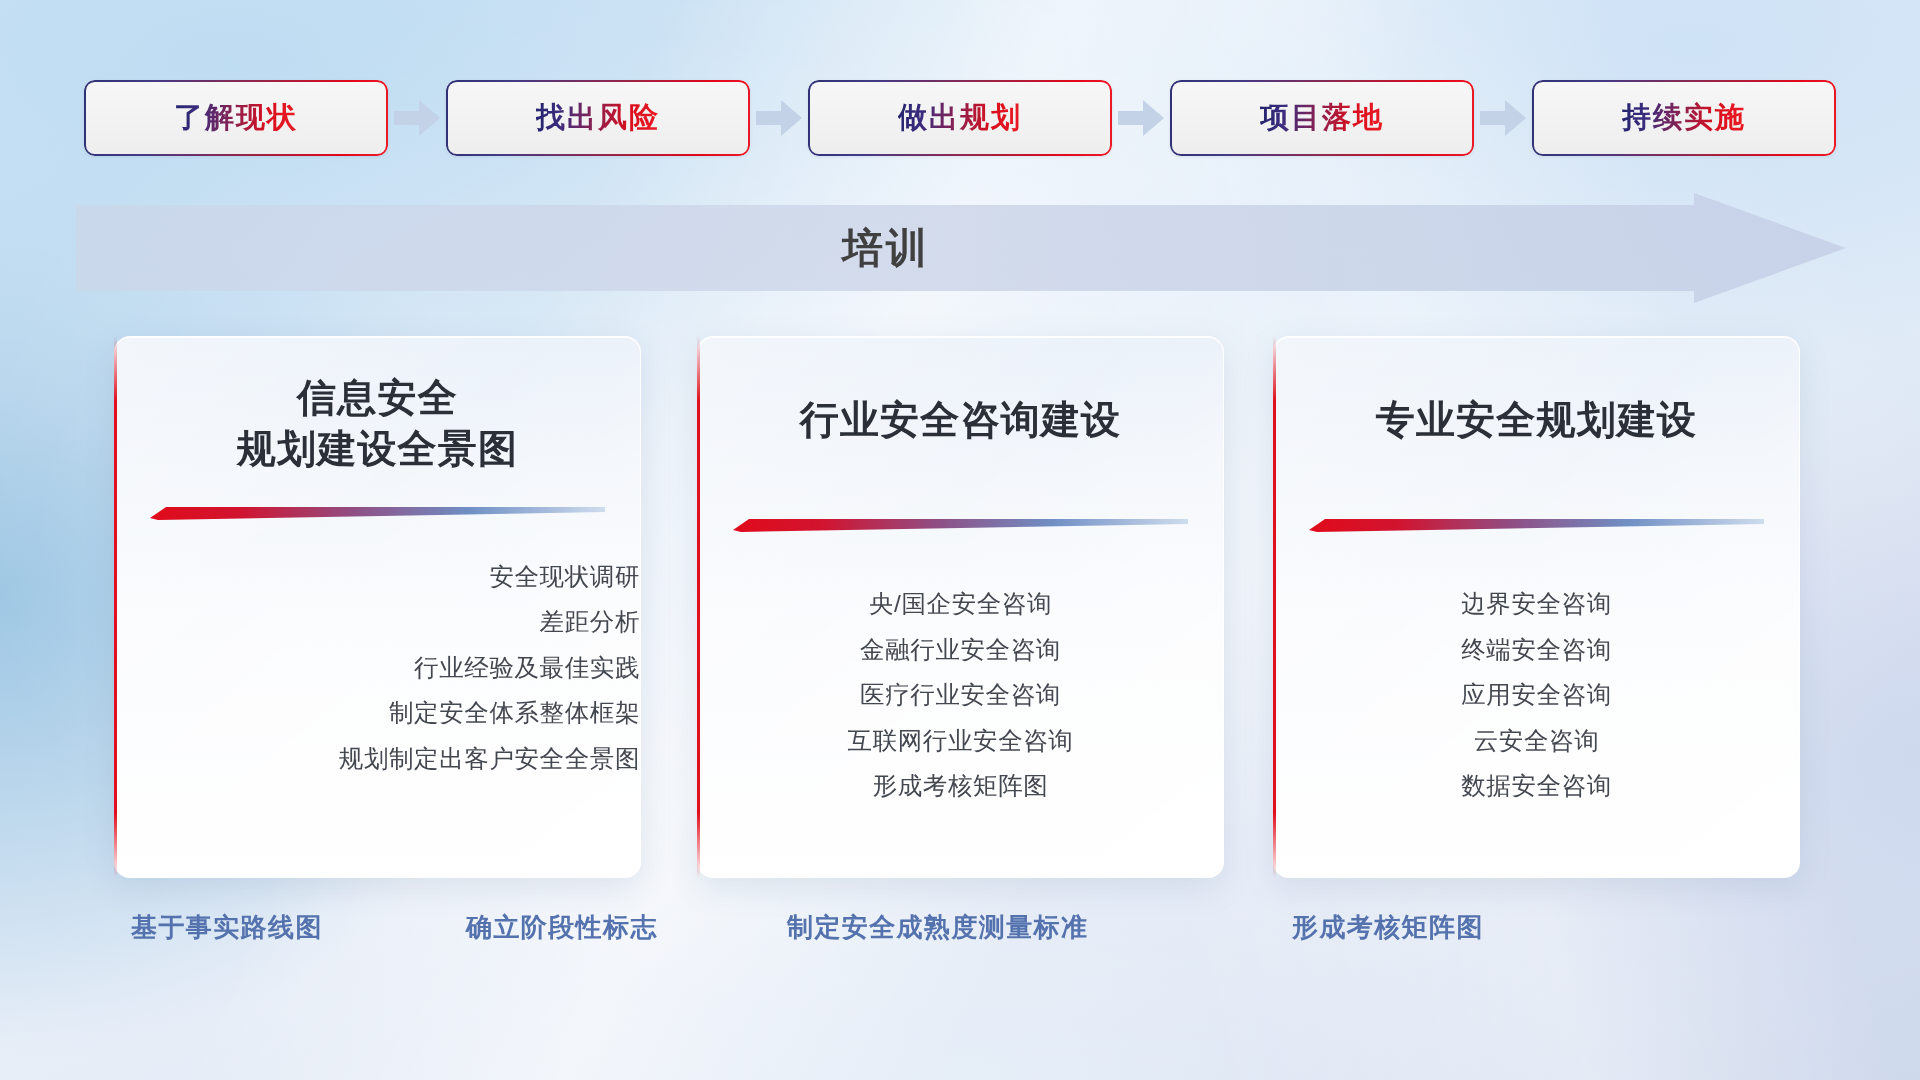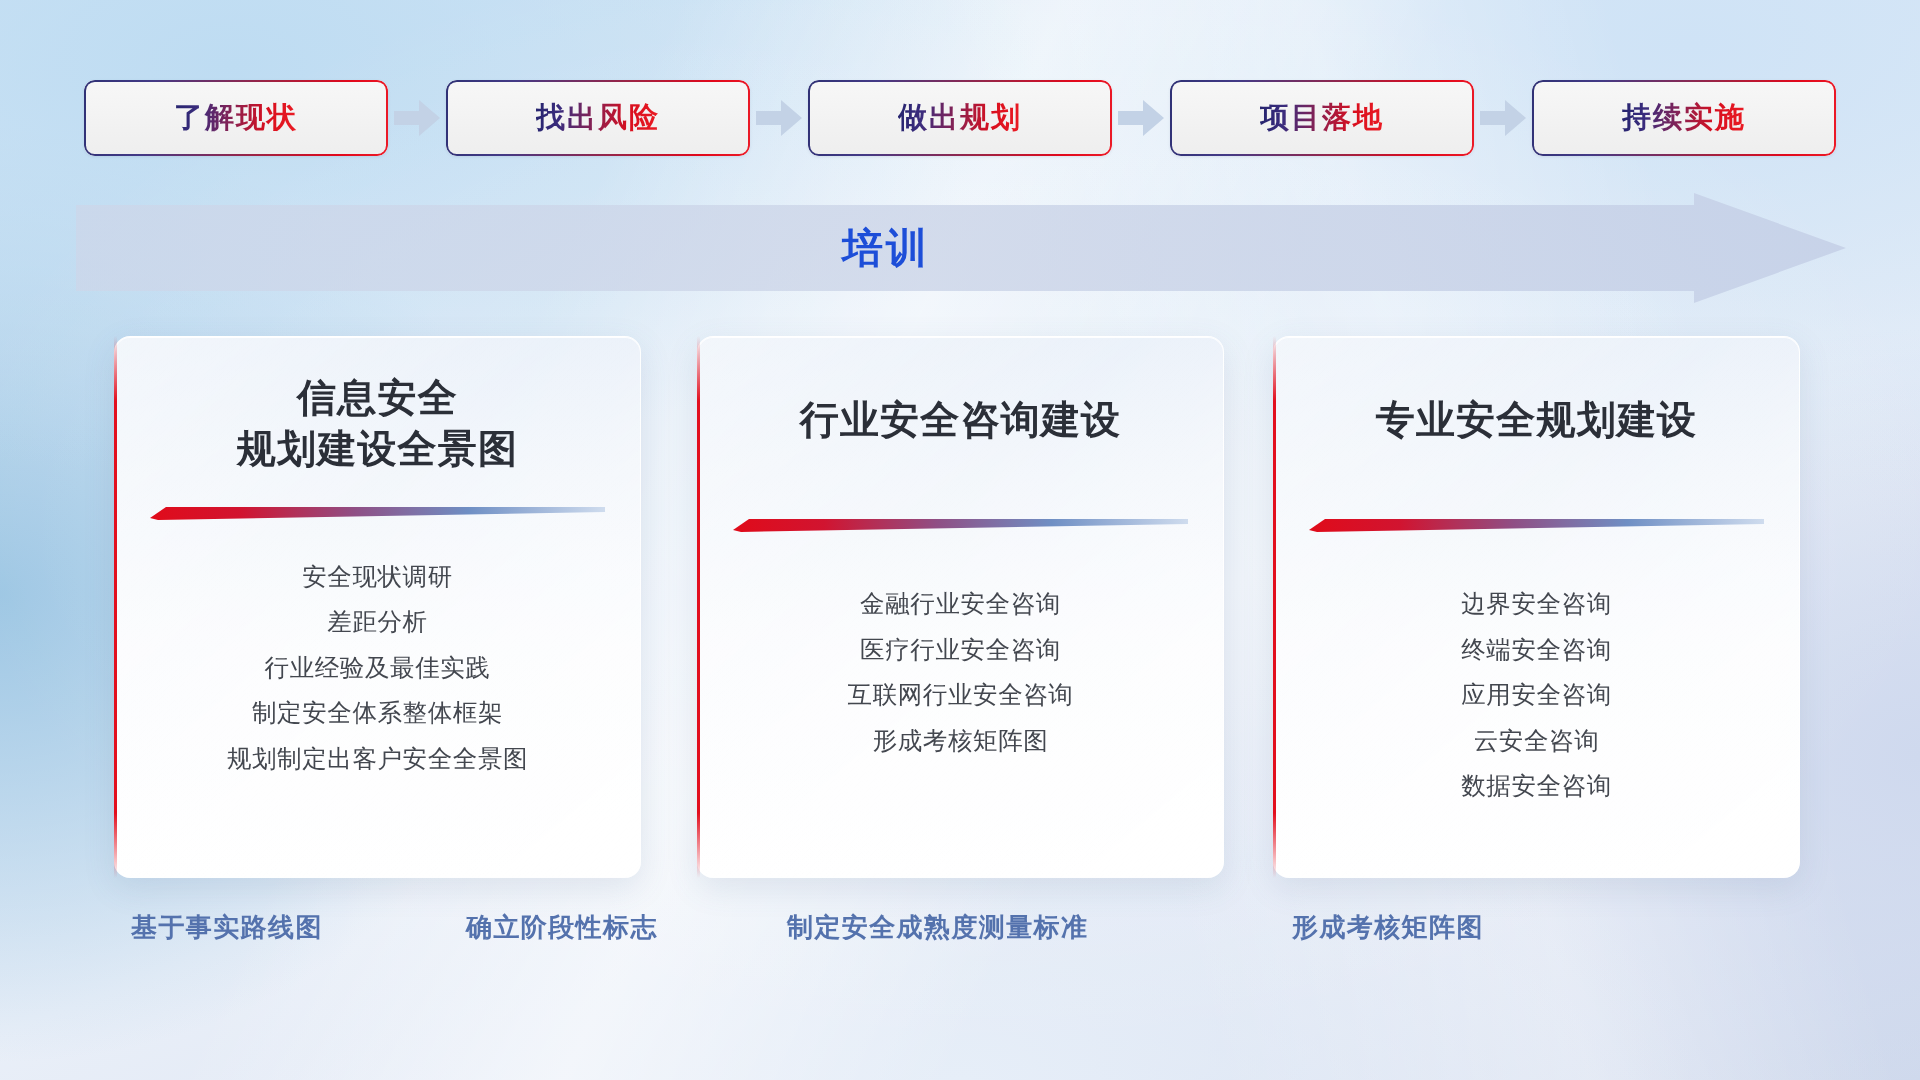--- a/index.html
+++ b/index.html
@@ -78,21 +78,21 @@
     position:absolute; left:76px; top:193px; width:1770px; height:110px;
     z-index:2;
   }
   #band svg { position:absolute; inset:0; }
   #band .band-text {
     position:absolute; inset:0;
     display:flex; align-items:center; justify-content:center;
     padding-right:150px;
   }
   .band-label {
-    font-size:41px; font-weight:700; color:#1d4ed8; letter-spacing:3px;
+    font-size:41px; font-weight:700; color:#404040; letter-spacing:3px;
   }
 
   
   #cards {
     position:absolute; left:0; top:336px; width:1544px; height:542px;
     z-index:3;
   }
   .card {
     position:absolute; top:0;
     width:527px; height:542px;
@@ -142,21 +142,21 @@
   .card-list-item {
     font-size:24.5px; color:#43474f; line-height:1.0;
     padding:10.5px 0; letter-spacing:.6px; white-space:nowrap;
   }
 
   
   .card.c1 .card-inner { padding-top:36px; }
   .card.c2 .card-inner, .card.c3 .card-inner { padding-top:58px;gap:20px; }
   .card.c1 .card-divider { margin-top:30px; }
   .card.c2 .card-divider, .card.c3 .card-divider { margin-top:50px; }
-  .card.c1 .card-list { margin-top:4px; }
+  .card.c1 .card-list { margin-top:4px;align-items:flex-end; }
 
   
   #footnotes {
     position:absolute; left:0; top:910px; width:1920px; height:60px; z-index:3;text-align:center;
   }
   .footnote {
     position:absolute; top:0;
     font-size:26px; font-weight:700; color:#5472ad; letter-spacing:1.4px;
     white-space:nowrap;
   }
@@ -290,20 +290,21 @@
               <stop offset="0.20" stop-color="#d11430"></stop>
               <stop offset="0.45" stop-color="#8f4f85"></stop>
               <stop offset="0.70" stop-color="#6f8fc4"></stop>
               <stop offset="1" stop-color="#cfdcee"></stop>
             </linearGradient>
           </defs>
           <path d="M0 14 L16 3 L455 3 L455 8 L8 16 Z" fill="url(#divGrad2)"></path>
         </svg>
       </div>
       <div class="card-list">
+        <div class="card-list-item">央/国企安全咨询</div>
         <div class="card-list-item">金融行业安全咨询</div>
         <div class="card-list-item">医疗行业安全咨询</div>
         <div class="card-list-item">互联网行业安全咨询</div>
         <div class="card-list-item">形成考核矩阵图</div>
       </div>
     </div>
   </div>
 
   <div class="card c3">
     <div class="card-inner">

